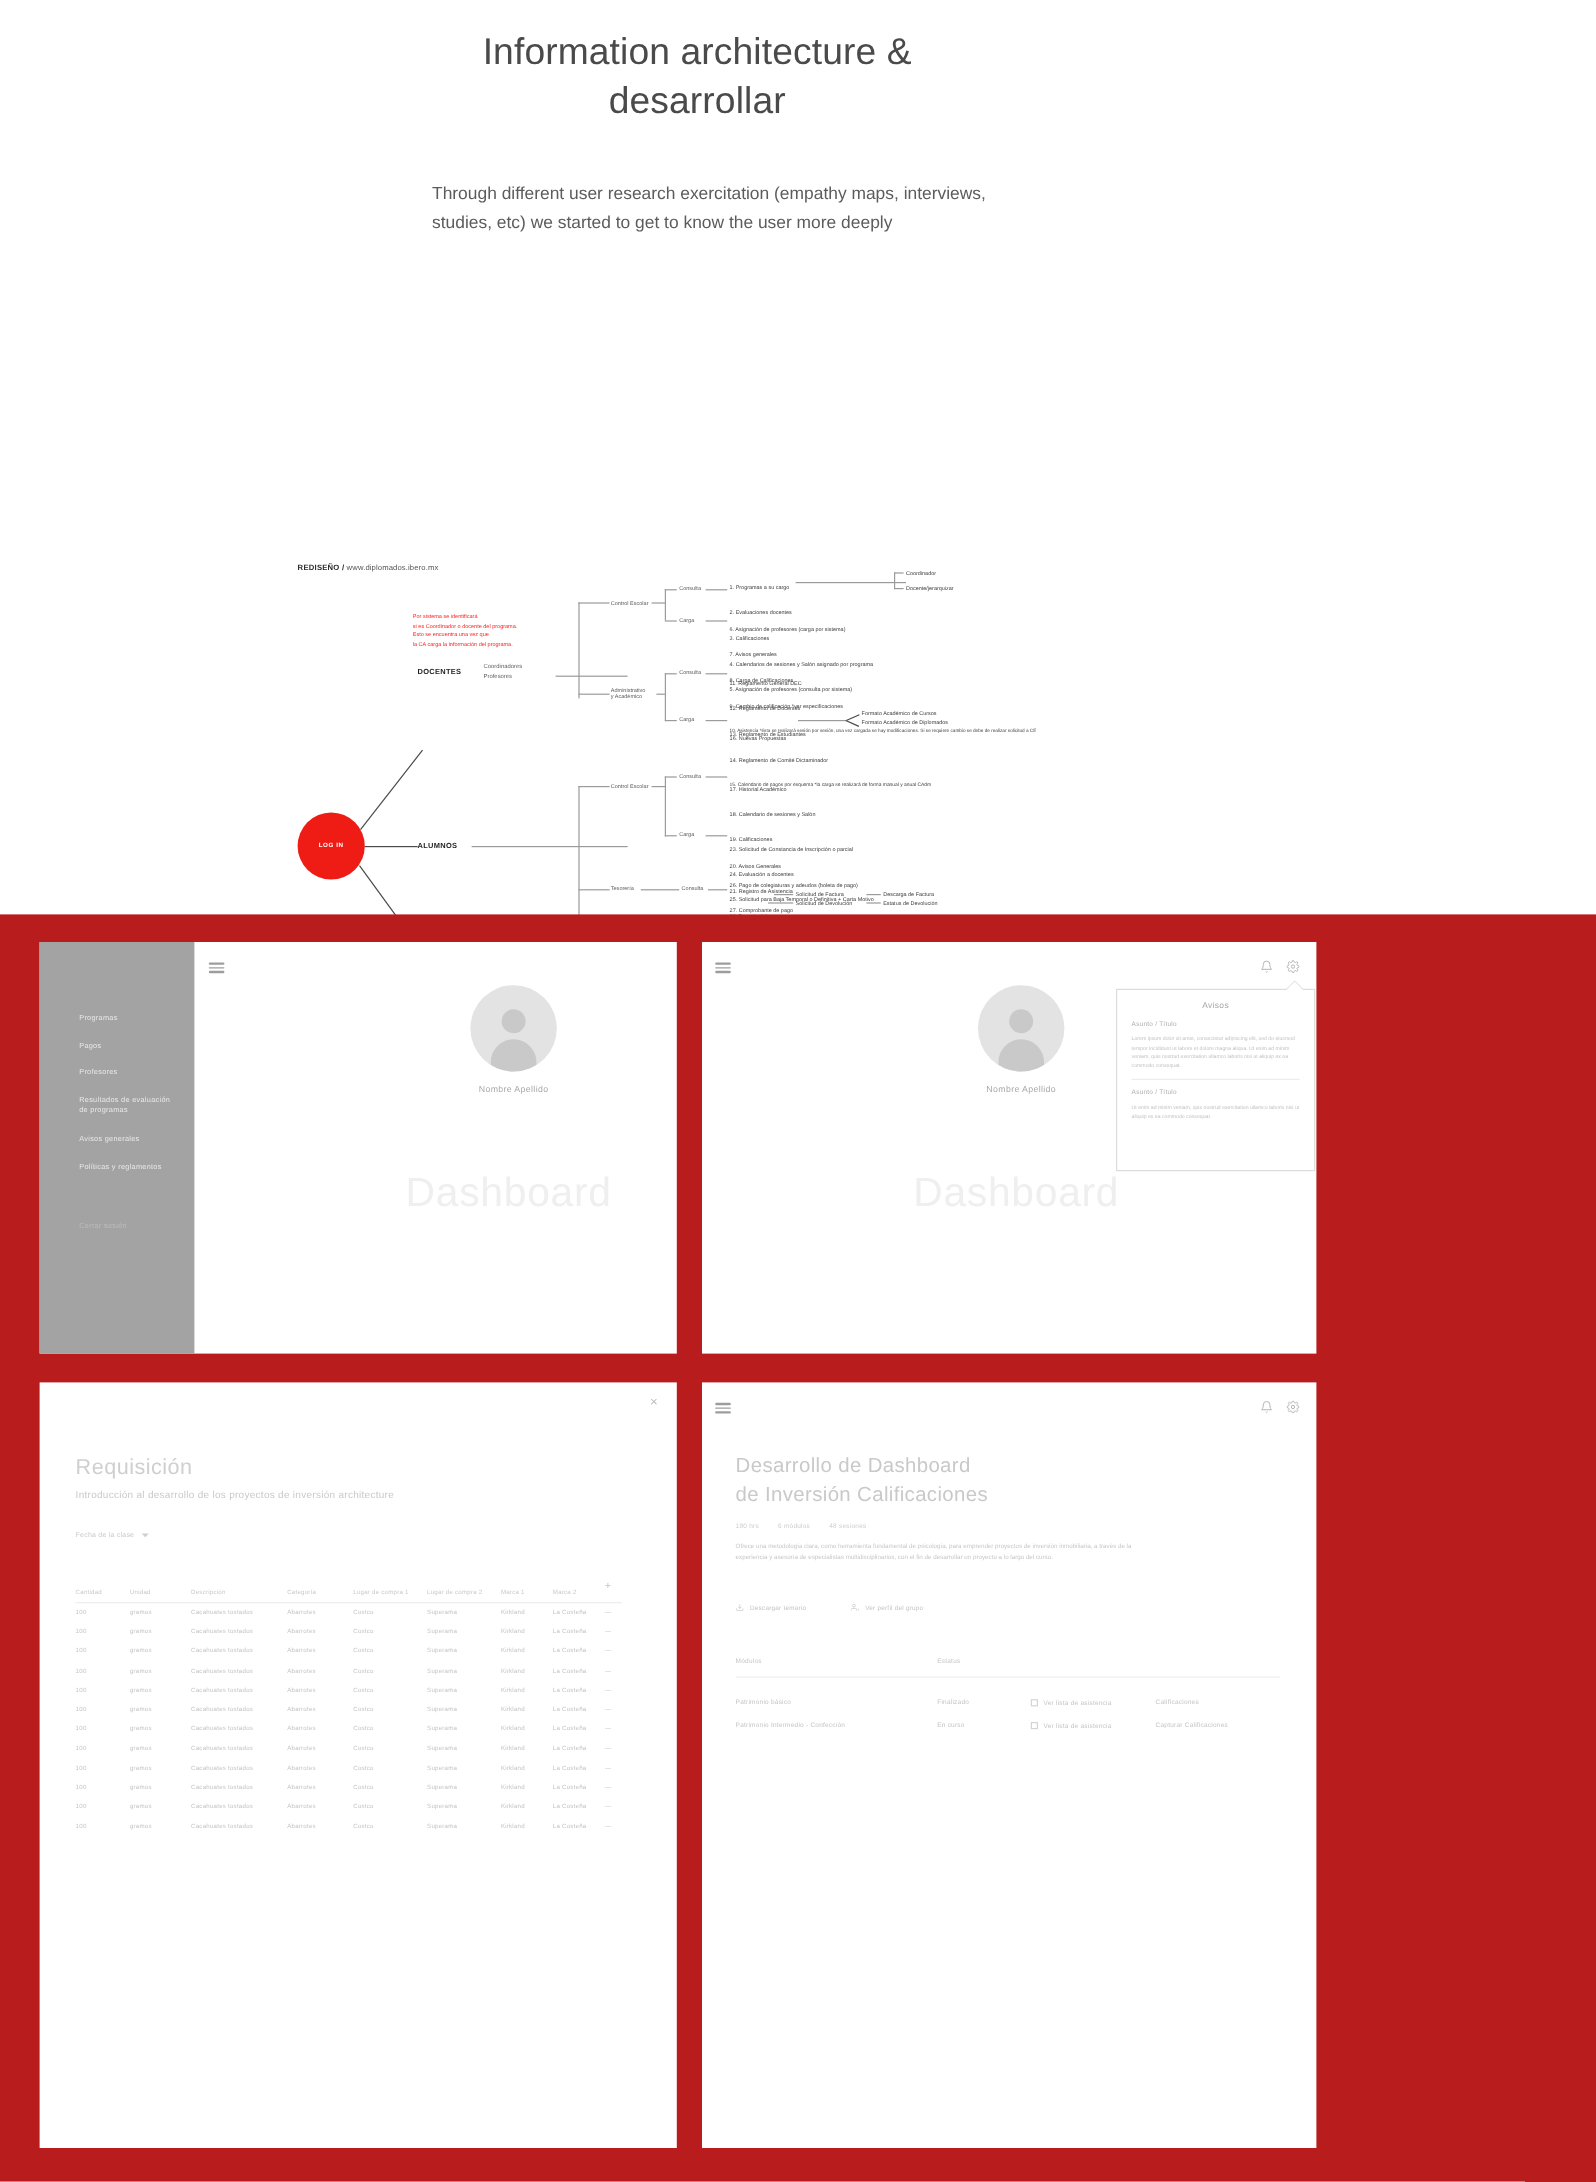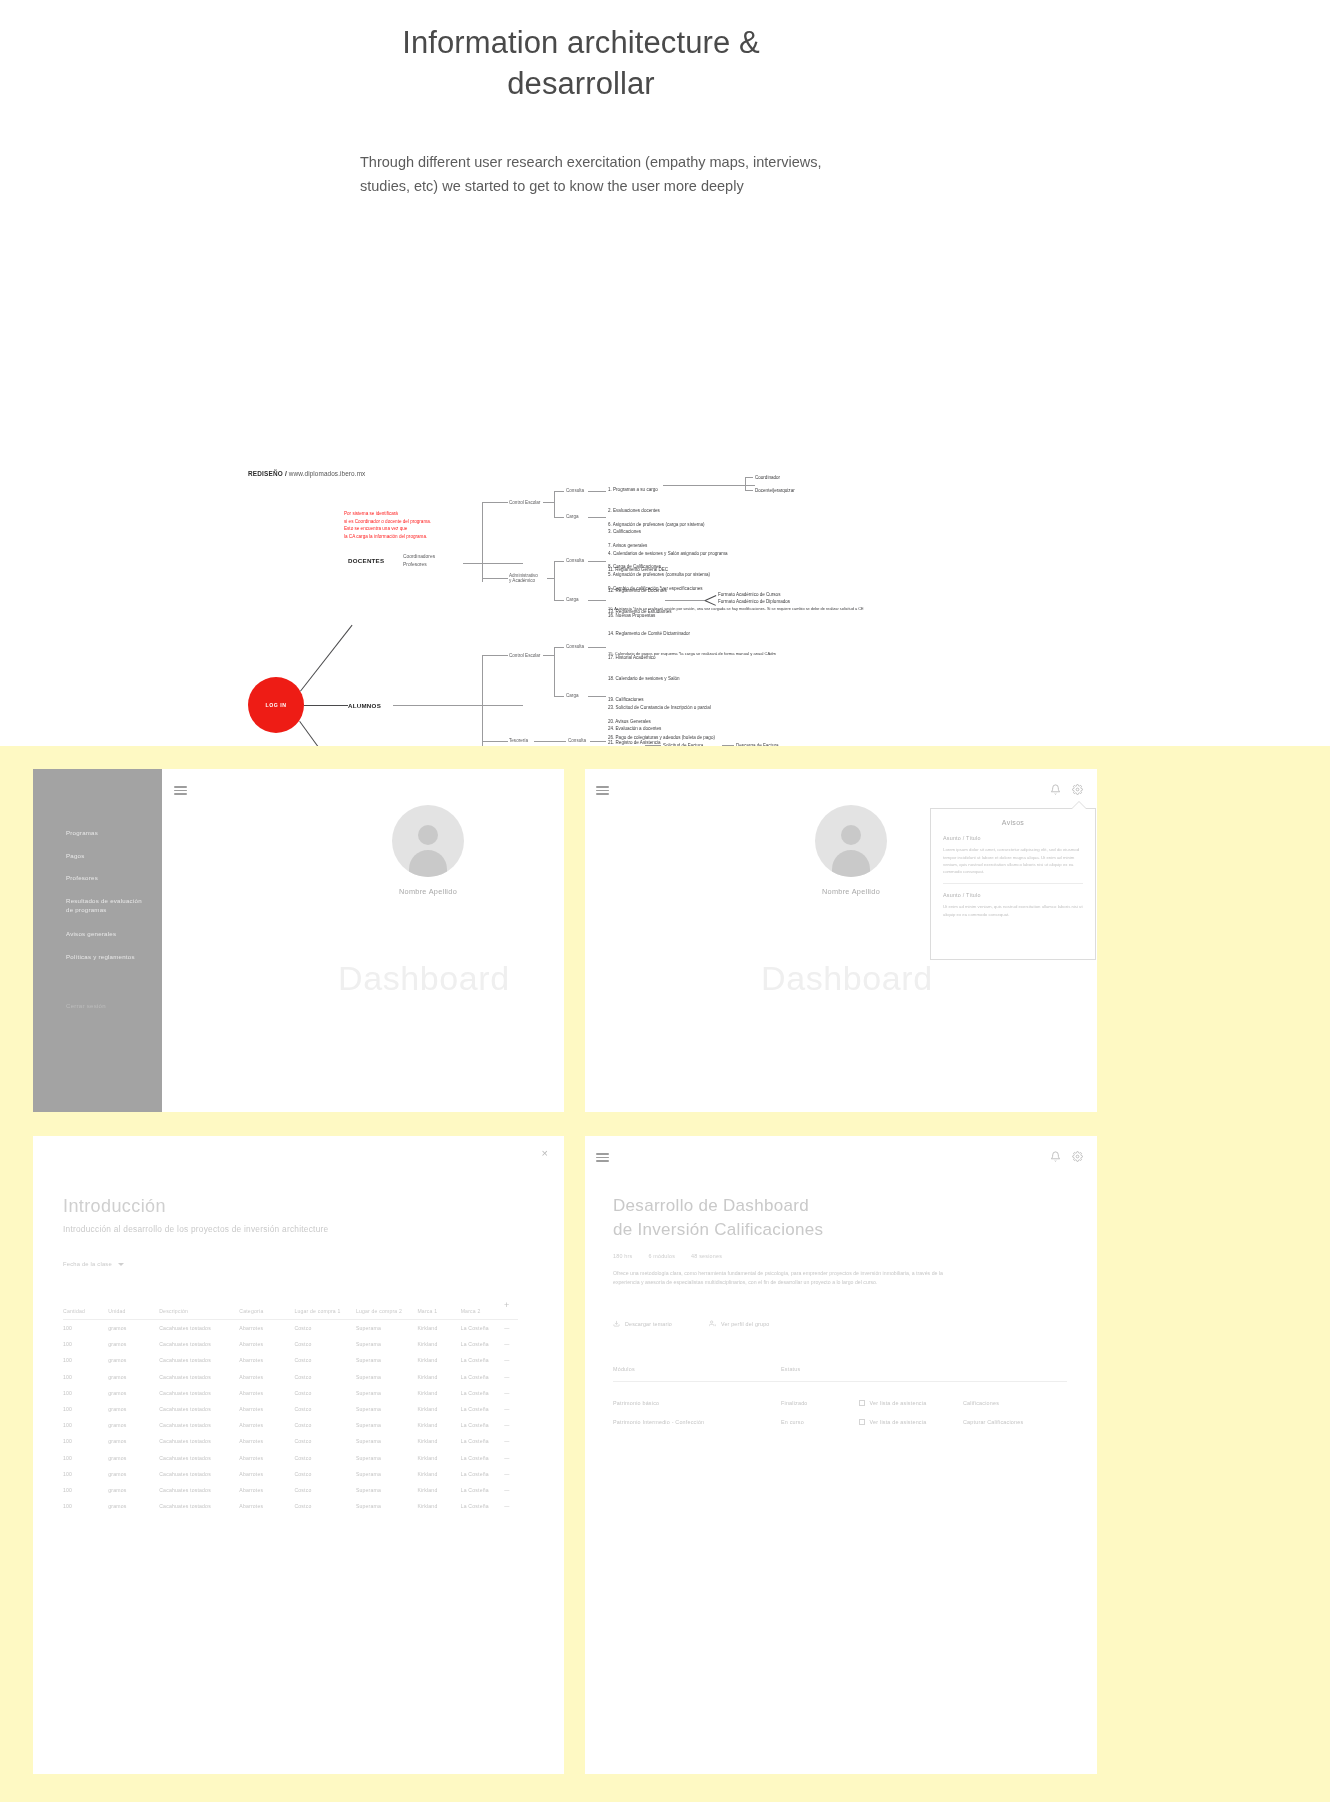--- a/index.html
+++ b/index.html
@@ -45,22 +45,22 @@
   .loginCircle span { color:#fff; font-size:5.2px; font-weight:700; letter-spacing:.5px; }
 
   .branch { position:absolute; font-size:6.2px; font-weight:700; color:#1f1f1f; letter-spacing:.25px; }
   .node   { position:absolute; font-size:4.9px; color:#5d5d5f; white-space:pre; line-height:1.5; }
   .lvl    { position:absolute; font-size:4.6px; color:#5d5d5f; white-space:pre; }
   .list   { position:absolute; font-size:4.55px; color:#3d3d3f; line-height:1.57; white-space:pre; }
   .diag   { position:absolute; height:1px; background:#4a4a4c; transform-origin:0 0; }
 
   
   #board {
-    position:absolute; left:0; top:746px;
-    width:1330px; height:1056px; background:#fef9c3;
+    position:absolute; left:0; top:762px;
+    width:1330px; height:1056px; background:#b91c1c;
   }
   .card { position:absolute; background:#fff; }
 
   
   .burger { position:absolute; width:13px; height:9px; }
   .burger i { display:block; height:1.6px; background:#9d9d9d; margin-bottom:2.1px; border-radius:1px; }
 
   
   .ticon { position:absolute; width:11px; height:11px; }
   .ticon svg { display:block; }
@@ -406,21 +406,21 @@
       <p>Lorem ipsum dolor sit amet, consectetur adipiscing elit, sed do eiusmod tempor incididunt ut labore et dolore magna aliqua. Ut enim ad minim veniam, quis nostrud exercitation ullamco laboris nisi ut aliquip ex ea commodo consequat.</p>
       <div class="divider"></div>
       <p class="atitle">Asunto / Título</p>
       <p>Ut enim ad minim veniam, quis nostrud exercitation ullamco laboris nisi ut aliquip ex ea commodo consequat.</p>
     </div>
   </div>
 
   <div class="card" style="left:33px; top:390px; width:531px; height:638px;">
     <div class="closeX" style="right:16px; top:12px;">×</div>
 
-    <div class="rTitle" style="left:30px; top:60px;">Introducción</div>
+    <div class="rTitle" style="left:30px; top:60px;">Requisición</div>
     <div class="rSub" style="left:30px; top:87px;">Introducción al desarrollo de los proyectos de inversión architecture</div>
     <div class="rSel" style="left:30px; top:125px;">
       <span>Fecha de la clase</span><span class="caret"></span>
     </div>
 
     <div class="plusBtn" style="left:471px; top:165px;">+</div>
 
     <table class="req" style="left:30px; top:172px; width:455px;">
       <thead>
         <tr>

